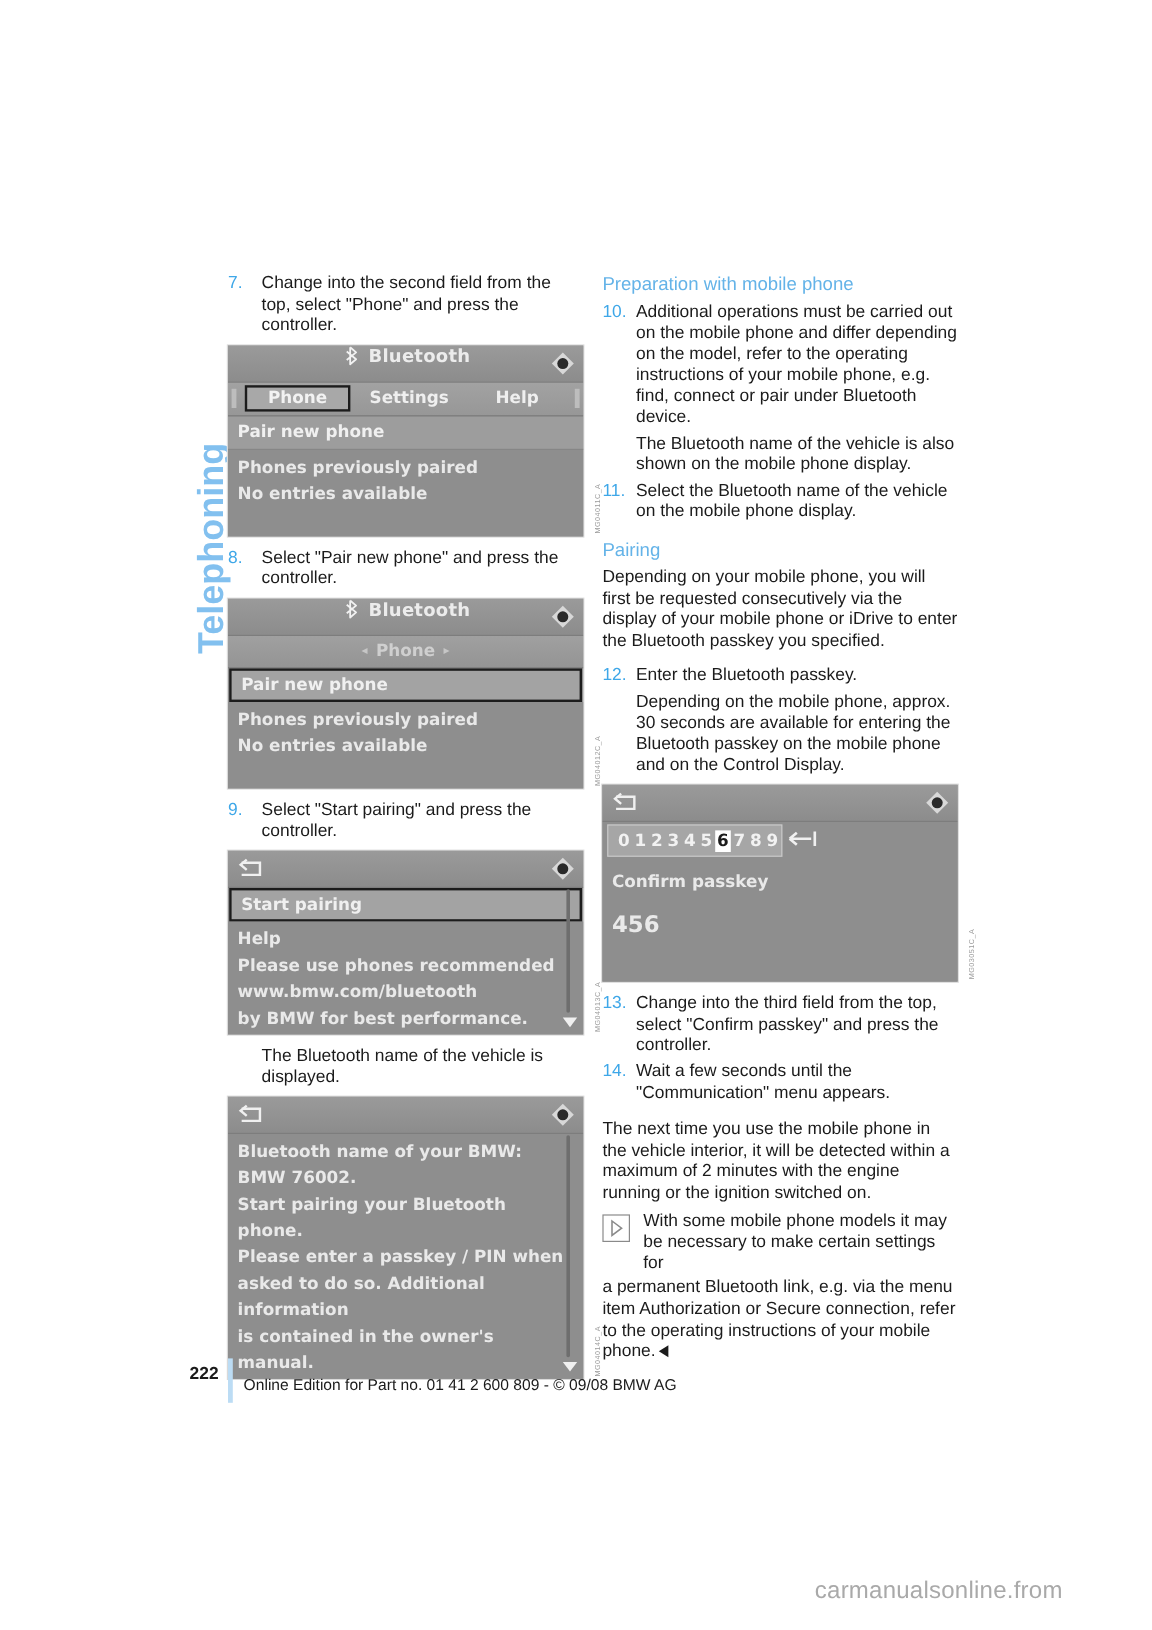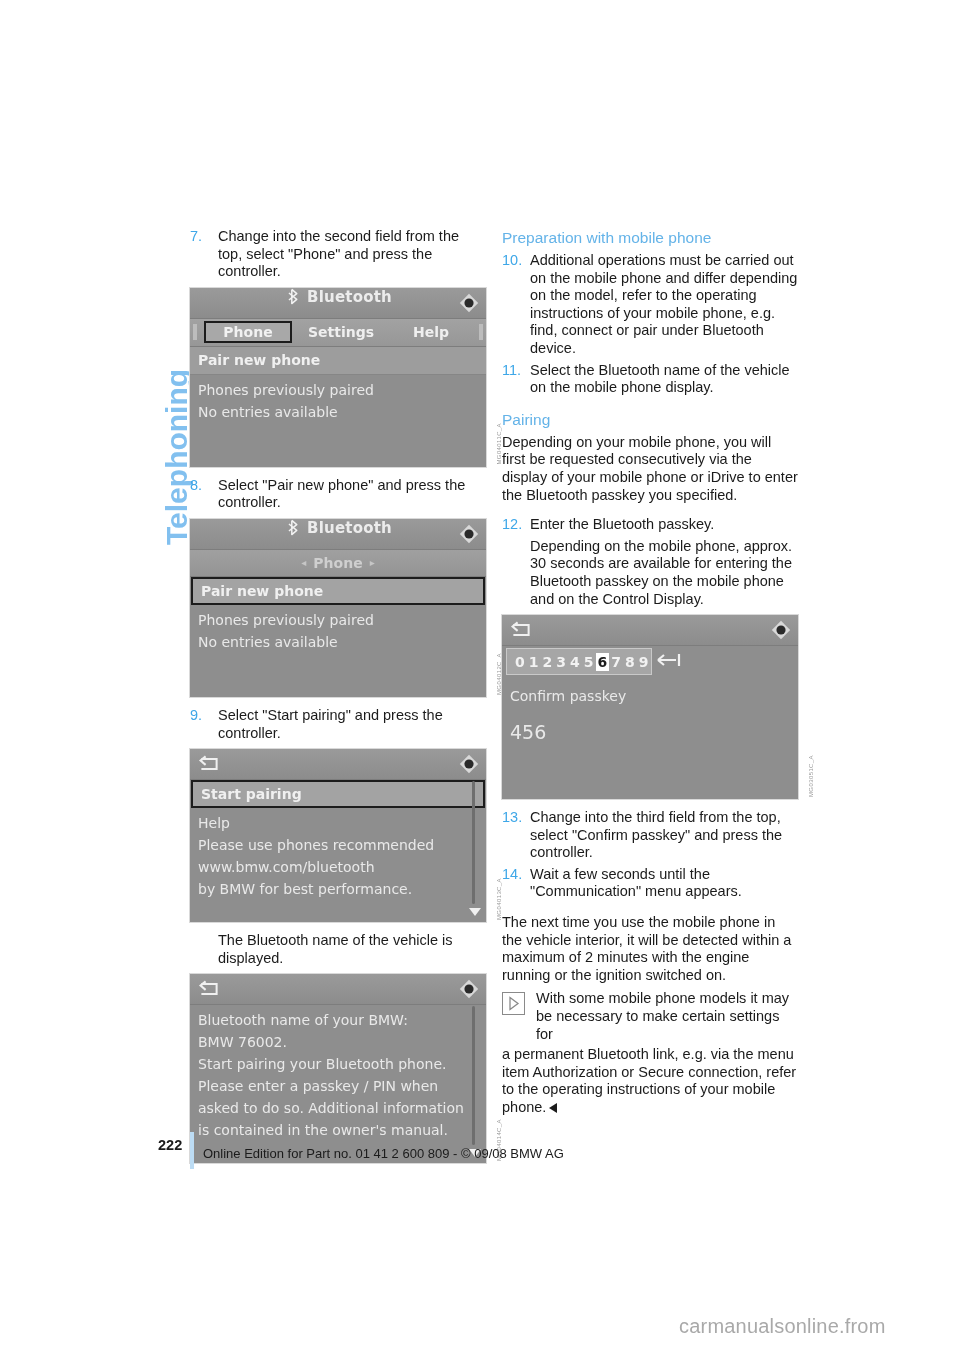--- a/index.html
+++ b/index.html
@@ -220,24 +220,24 @@
     box-sizing: border-box;
   }
   .shot-row.light { background: #9d9d9d; border-bottom: 1px solid #868686; }
   .shot-row.highlight-box {
     background: #a3a3a3;
     border: 2px solid #1c1c1c;
     margin: 0 1px;
   }
   .shot-body {
     background: #8e8e8e;
-    padding: 4px 8px 22px 8px;
+    padding: 4px 8px 2px 8px;
     color: #e9e9e9;
     font-size: 14px;
-    font-weight: normal;
+    font-weight: bold;
     line-height: 22px;
   }
   .shot-body.tall { min-height: 66px; }
 
   
   .keypad-bar {
     height: 27px;
     background: #a6a6a6;
     border: 1px solid #c9c9c9;
     display: flex;
@@ -479,20 +479,23 @@
 
   </div>
 
   <div class="col col-right">
 
     <div class="heading">Preparation with mobile phone</div>
 
     <div class="para numbered">
       <span class="num wide">10.</span>
       <span>Additional operations must be carried out on the mobile phone and differ depending on the model, refer to the operating instructions of your mobile phone, e.g. find, connect or pair under Bluetooth device.</span>
+    </div>
+    <div class="para numbered">
+      <span>The Bluetooth name of the vehicle is also shown on the mobile phone display.</span>
     </div>
 
     <div class="para numbered">
       <span class="num wide">11.</span>
       <span>Select the Bluetooth name of the vehicle on the mobile phone display.</span>
     </div>
 
     <div class="spacer-s"></div>
     <div class="heading">Pairing</div>
 

